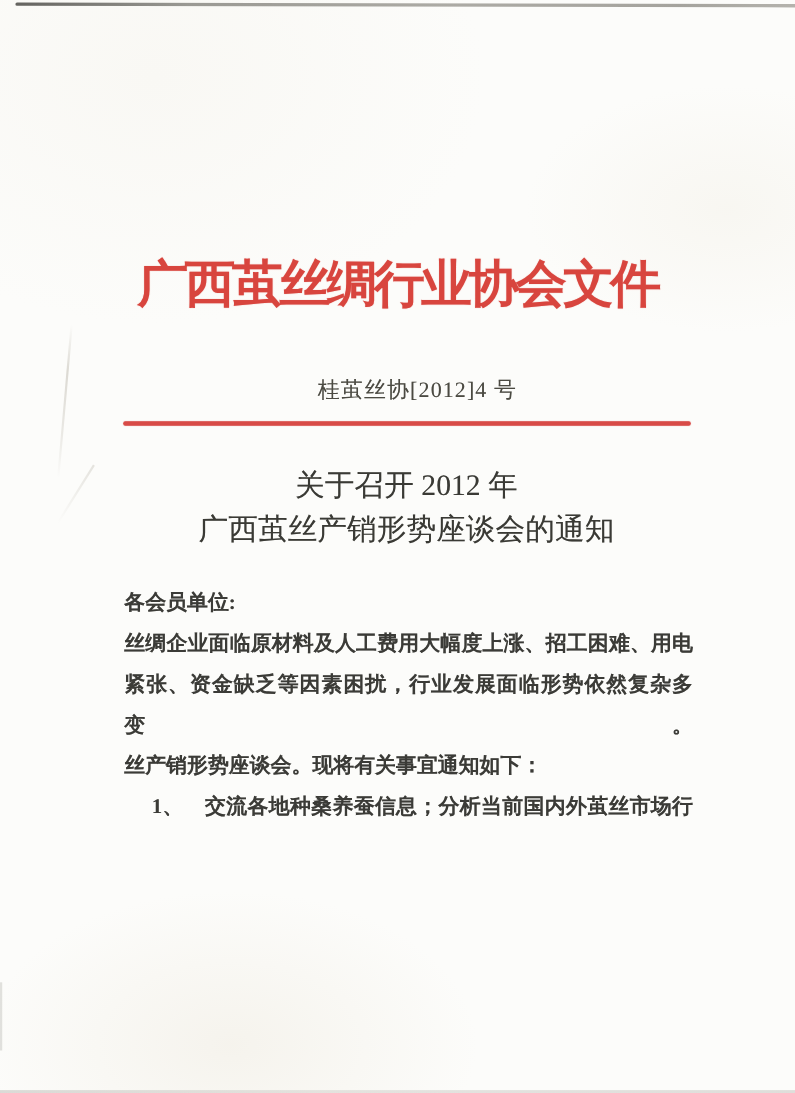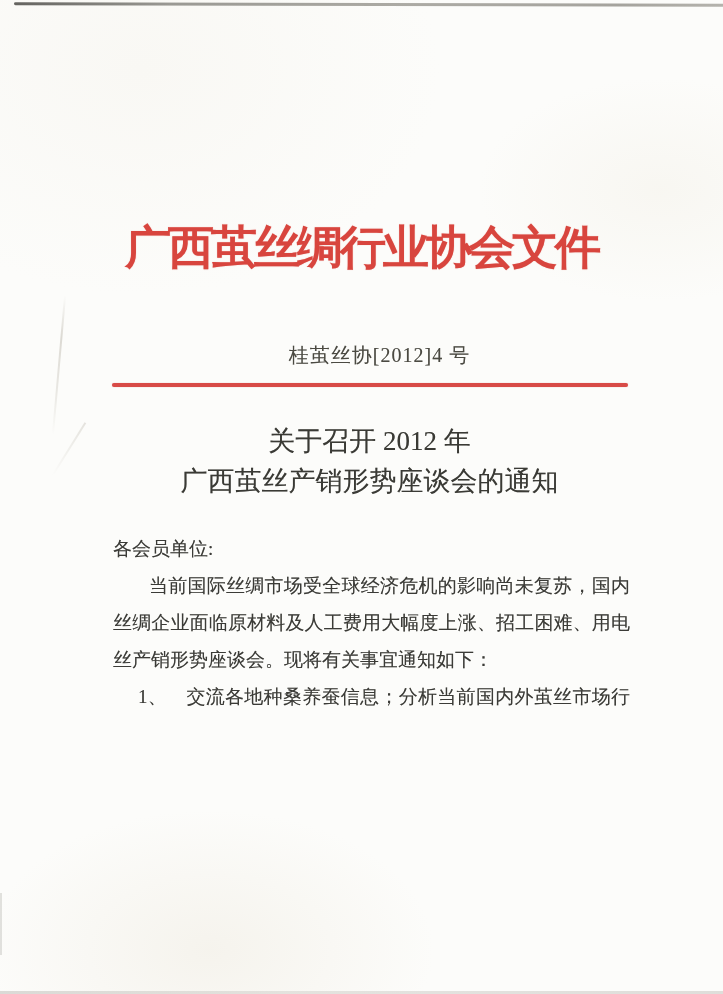--- a/index.html
+++ b/index.html
@@ -35,21 +35,21 @@
     background:linear-gradient(to bottom,rgba(168,162,148,0),rgba(168,162,148,.38) 30%,rgba(168,162,148,.22) 70%,rgba(168,162,148,0));
     transform:rotate(5deg);
   }
   .crease-b{
     position:absolute;left:68px;top:418px;width:1.5px;height:62px;
     background:linear-gradient(to bottom,rgba(168,162,148,.28),rgba(168,162,148,0));
     transform:rotate(32deg);
   }
   
   .letterhead{
-    position:absolute;top:217px;left:0;width:100%;
+    position:absolute;top:228px;left:0;width:100%;
     text-align:center;
     font-size:46px;font-weight:bold;letter-spacing:-3px;
     color:var(--red,#d8453e);
     text-shadow:0 0 1px rgba(216,69,62,.45);
     white-space:nowrap;
   }
   .doc-number{
     position:absolute;top:342px;left:0;width:100%;
     text-align:center;font-size:20px;line-height:26px;
     color:#4b4a42;letter-spacing:1px;
@@ -69,21 +69,21 @@
     transform:translateX(8px);
     text-shadow:0 0 .6px rgba(55,55,50,.35);
   }
   
   .body-text{
     position:absolute;top:530px;left:113px;width:517px;
     font-size:19px;line-height:37px;
     color:#3b3b37;
     text-shadow:0 0 .6px rgba(58,58,53,.4);
   }
-  .bl{min-height:37px;}
+  .bl{min-height:37px;font-weight:bold;}
   .just{text-align:justify;text-justify:inter-character;text-align-last:justify;}
   .ind{text-indent:36px;}
   .list1{padding-left:42px;}
   .list2{padding-left:25px;}
 </style>
 </head>
 <body>
 
 <div class="scan-page" style="--red: #d8453e; --red-line: #d84b47;">
 
@@ -97,21 +97,21 @@
 
   <div class="red-divider"></div>
 
   <div class="doc-title">
     <div>关于召开 2012 年</div>
     <div>广西茧丝产销形势座谈会的通知</div>
   </div>
 
   <div class="body-text">
     <div class="bl">各会员单位:</div>
-    <div class="bl just ind">当前国际丝绸市场受全球经济危机的影响尚未复苏，国内</div>
     <div class="bl just">丝绸企业面临原材料及人工费用大幅度上涨、招工困难、用电</div>
+    <div class="bl just">紧张、资金缺乏等因素困扰，行业发展面临形势依然复杂多变。</div>
     <div class="bl">丝产销形势座谈会。现将有关事宜通知如下：</div>
     <div class="bl list2 just">1、　交流各地种桑养蚕信息；分析当前国内外茧丝市场行</div>
   </div>
 
   <div class="edge-left"></div>
   <div class="edge-bottom"></div>
 </div>
 
 </body></html>

